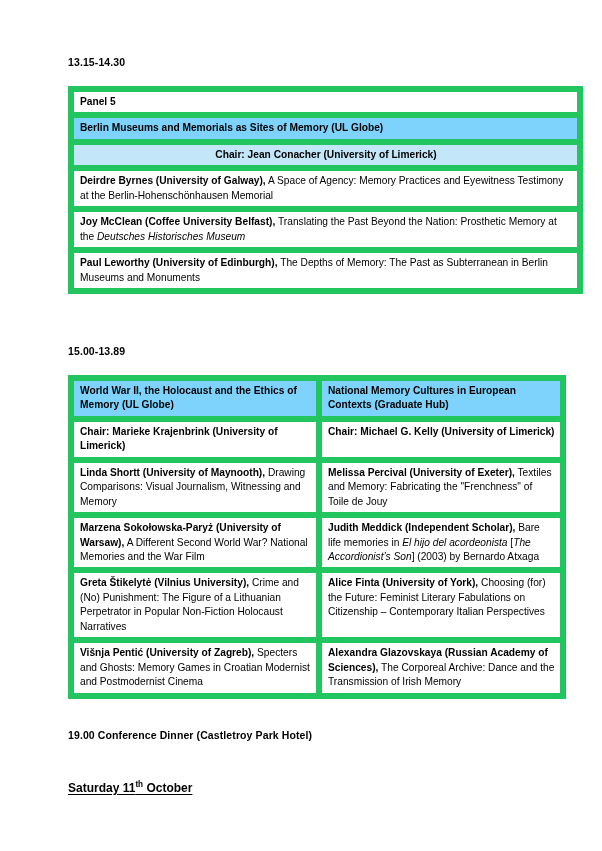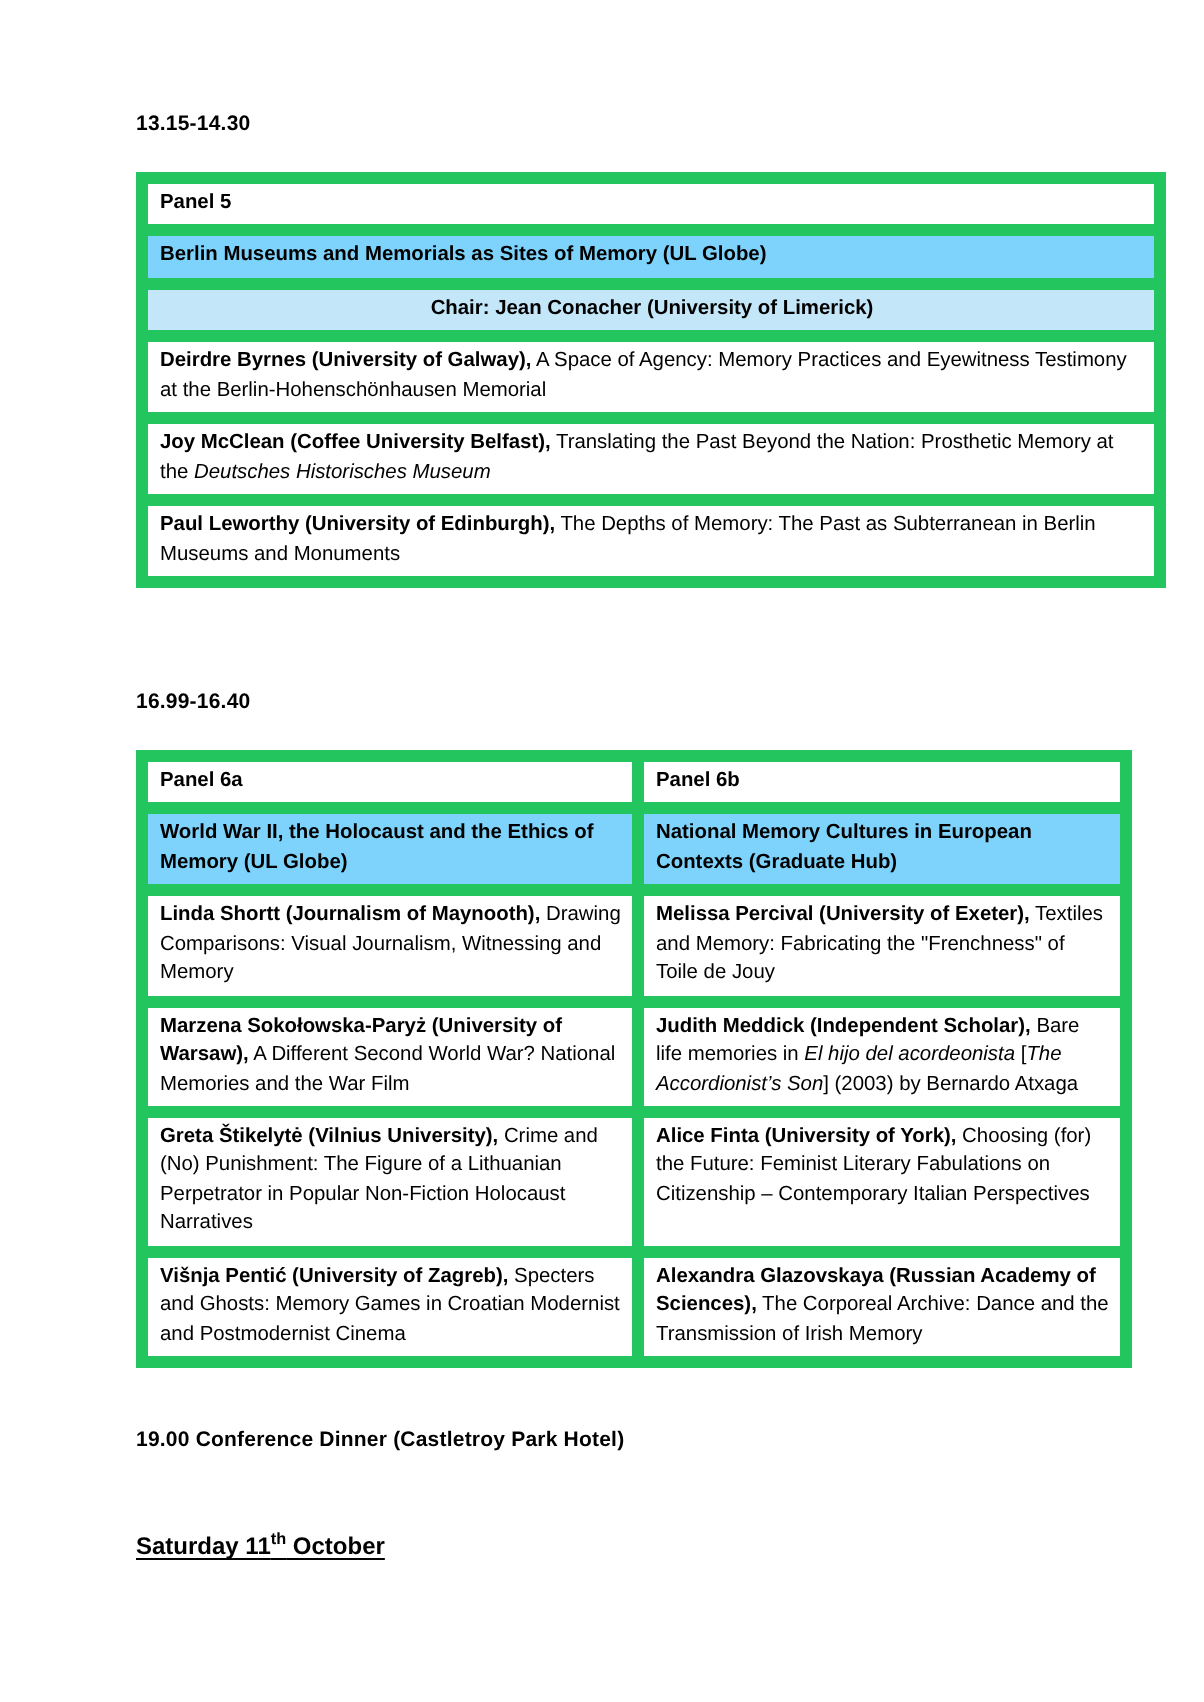--- a/index.html
+++ b/index.html
@@ -137,40 +137,40 @@
             <span class="who">Paul Leworthy (University of Edinburgh),</span><span> The Depths of Memory: The Past as Subterranean in Berlin Museums and Monuments</span>
           </td>
         </tr>
       </tbody>
     </table>
 
     <div class="gap-lg"></div>
 
     <div class="gap-md"></div>
 
-    <div class="heading">16.99-16.40</div>
+    <div class="heading">15.00-13.89</div>
     <div class="gap-sm"></div>
 
     <table class="sched dual">
       <colgroup>
           <col class="c1">
           <col class="c2">
         </colgroup>
       <tbody>
         <tr>
-          <td class="panel-label">Panel 6a</td>
-          <td class="panel-label">Panel 6b</td>
-        </tr>
-        <tr>
           <td class="band">World War II, the Holocaust and the Ethics of Memory (UL Globe)</td>
           <td class="band">National Memory Cultures in European Contexts (Graduate Hub)</td>
         </tr>
         <tr>
-          <td class="paper">
-            <span class="who">Linda Shortt (Journalism of Maynooth),</span><span> Drawing Comparisons: Visual Journalism, Witnessing and Memory</span>
+          <td class="chair">Chair: Marieke Krajenbrink (University of Limerick)</td>
+          <td class="chair">Chair: Michael G. Kelly (University of Limerick)</td>
+        </tr>
+        <tr>
+          <td class="paper">
+            <span class="who">Linda Shortt (University of Maynooth),</span><span> Drawing Comparisons: Visual Journalism, Witnessing and Memory</span>
           </td>
           <td class="paper">
             <span class="who">Melissa Percival (University of Exeter),</span><span> Textiles and Memory: Fabricating the "Frenchness" of Toile de Jouy</span>
           </td>
         </tr>
         <tr>
           <td class="paper">
             <span class="who">Marzena Sokołowska-Paryż (University of Warsaw),</span><span> A Different Second World War? National Memories and the War Film</span>
           </td>
           <td class="paper">

